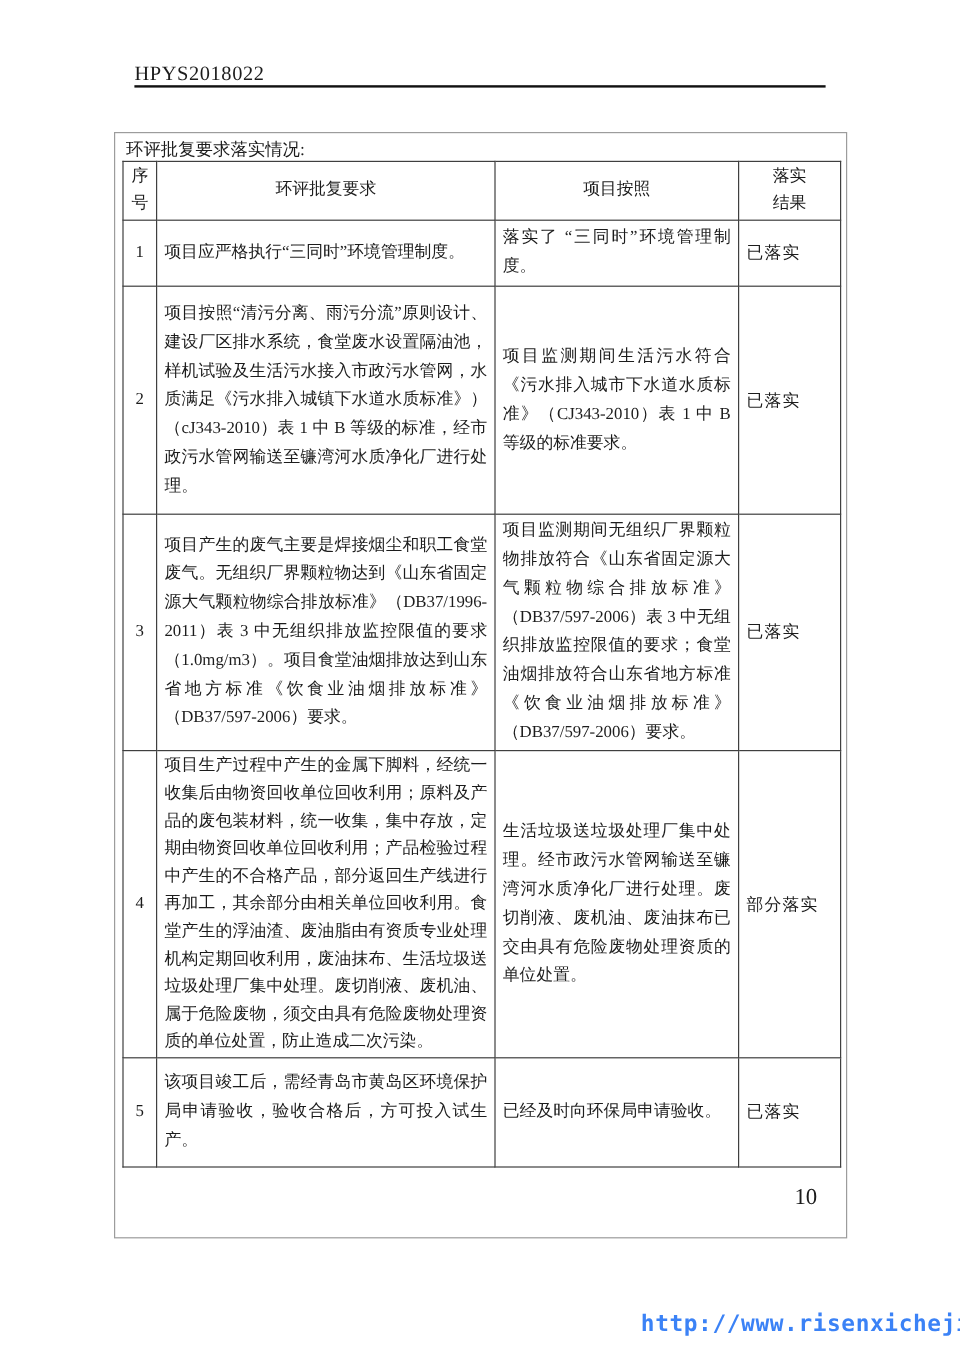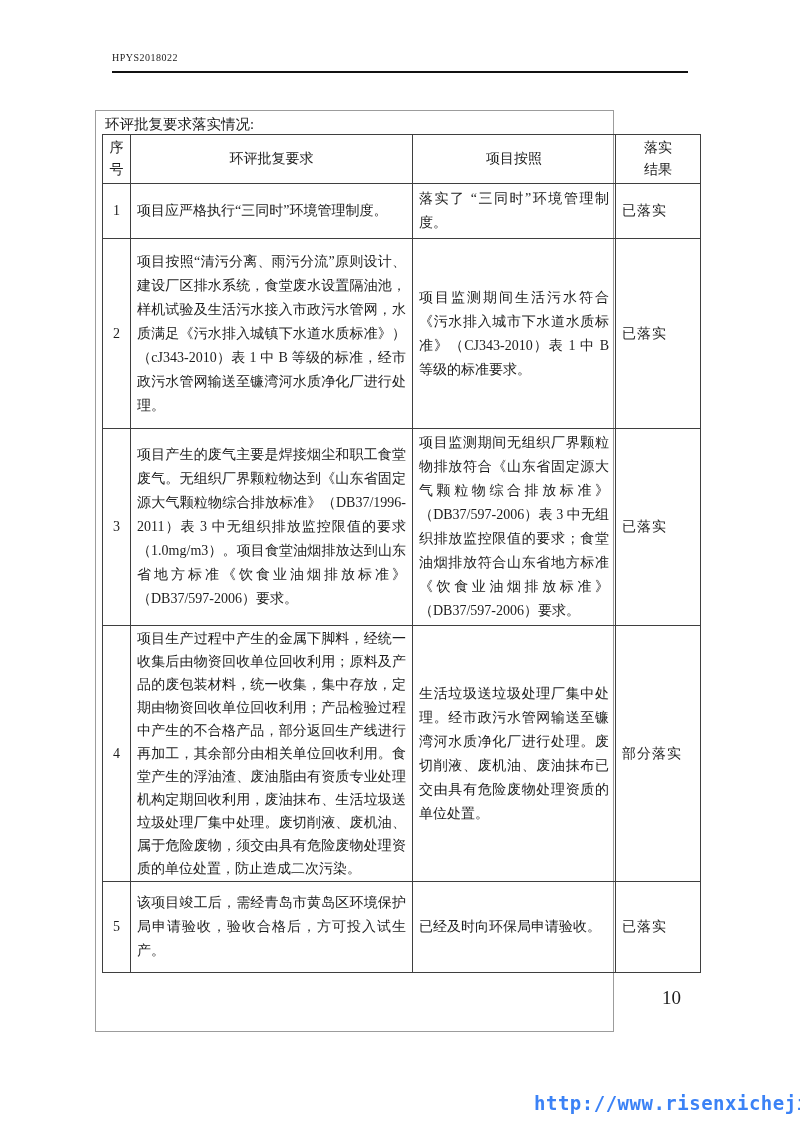--- a/index.html
+++ b/index.html
@@ -1,27 +1,27 @@
 <!DOCTYPE html>
 <html><head>
 <meta charset="utf-8">
 <style>
   html,body{margin:0;padding:0;background:#ffffff;}
   .page{
     position:relative;width:800px;height:1131px;background:#ffffff;overflow:hidden;
     font-family:"Liberation Serif","DejaVu Serif",serif;color:#1c1c1c;
   }
   .doc-code{
-    position:absolute;left:112px;top:52px;font-size:10px;letter-spacing:.5px;
+    position:absolute;left:112px;top:52px;font-size:17px;letter-spacing:.5px;
   }
   .header-rule{
     position:absolute;left:112px;top:71px;width:576px;height:2px;background:#111;
   }
   .content-box{
-    position:absolute;left:95px;top:110px;width:519px;height:922px;
+    position:absolute;left:95px;top:110px;width:611px;height:922px;
     border:1px solid #9c9c9c;box-sizing:border-box;
   }
   .section-title{
     position:absolute;left:9px;top:4px;font-size:14.5px;
   }
   table.compliance{
     position:absolute;left:6px;top:23px;
     border-collapse:collapse;table-layout:fixed;width:598px;
   }
   table.compliance th, table.compliance td{

